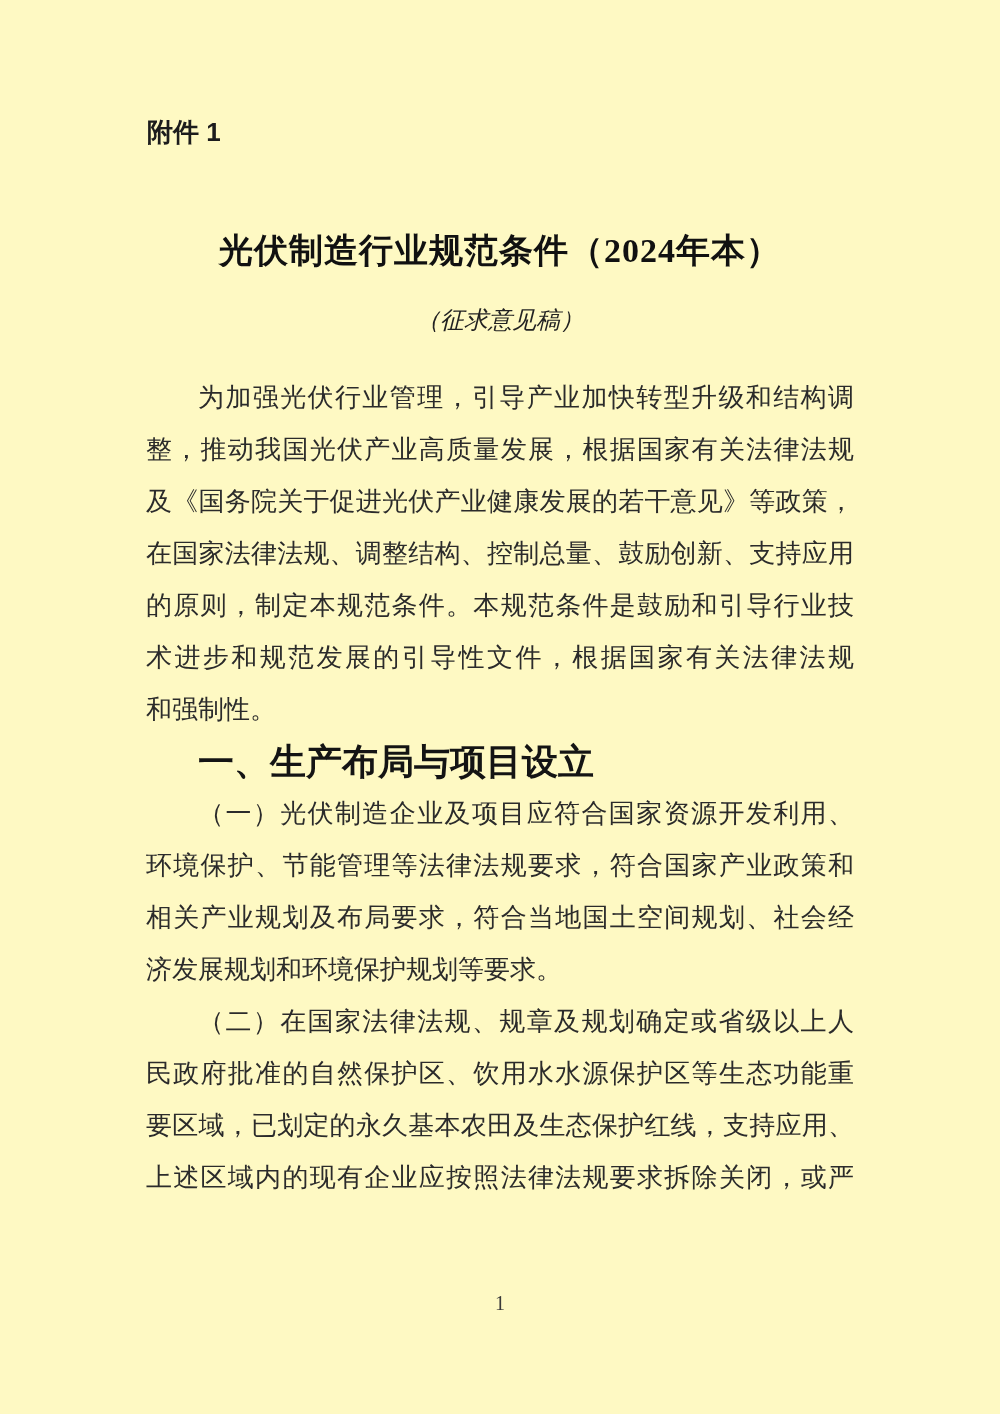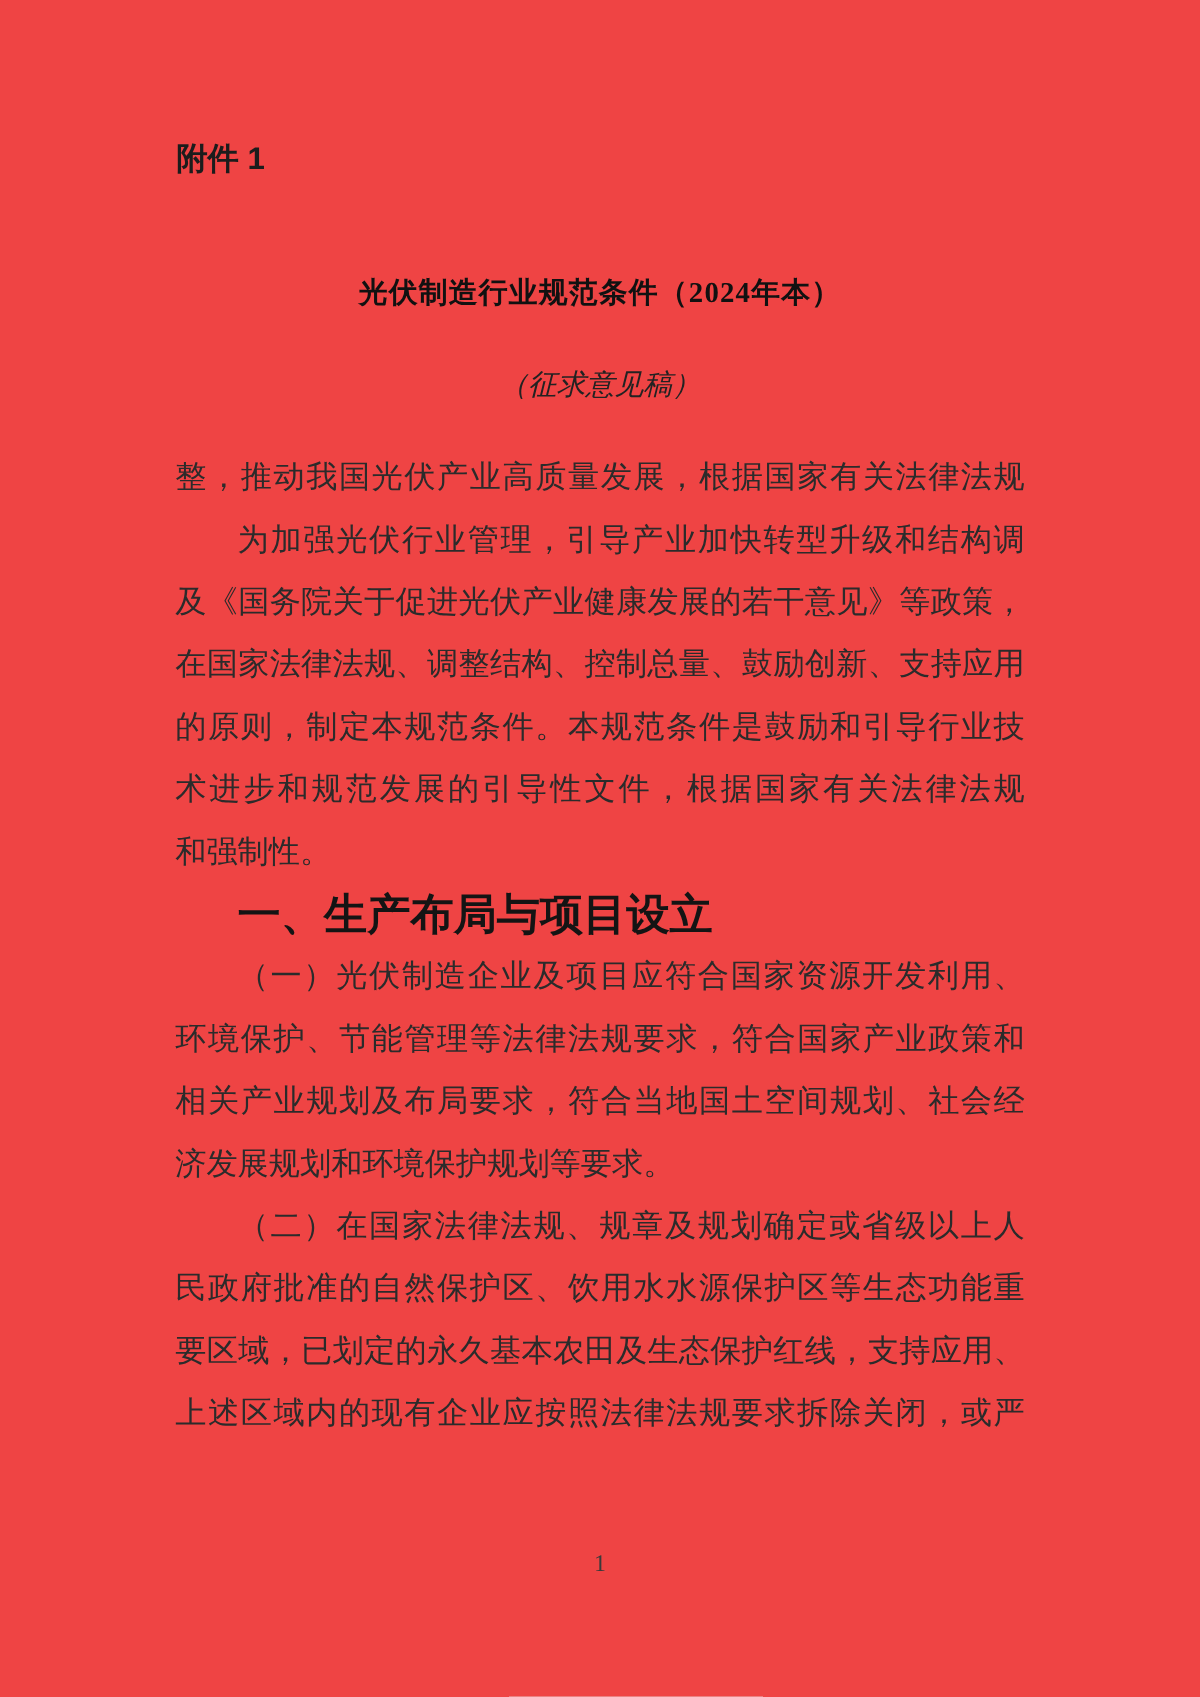--- a/index.html
+++ b/index.html
@@ -2,42 +2,42 @@
 <html><head>
 <meta charset="utf-8">
 <style>
   * { margin: 0; padding: 0; box-sizing: border-box; }
   html, body { background: #e8e8e8; }
   .page {
     position: relative;
     width: 1000px;
     height: 1414px;
     margin: 0 auto;
-    background: #ef4444;
+    background: #fef9c3;
     color: #2b2b2b;
     overflow: hidden;
     font-family: "Liberation Serif", "DejaVu Serif", serif;
     padding-left: 16px;
   }
   .attachment {
     position: absolute;
     left: 147px;
     top: 115px;
     font-size: 26px;
     font-weight: bold;
     color: #1c1c1c;
     font-family: "Liberation Sans", "DejaVu Sans", sans-serif;
   }
   .title {
     position: absolute;
     top: 228px;
     left: 0;
     width: 100%;
     text-align: center;
-    font-size: 24px;
+    font-size: 34px;
     font-weight: bold;
     color: #111111;
     letter-spacing: 1px;
     font-family: "Liberation Serif", "DejaVu Serif", serif;
   }
   .subtitle {
     position: absolute;
     top: 304px;
     left: 0;
     width: 100%;
@@ -89,22 +89,22 @@
 
 <div class="page">
 
   <div class="attachment">附件 1</div>
 
   <div class="title">光伏制造行业规范条件（2024年本）</div>
 
   <div class="subtitle">（征求意见稿）</div>
 
   <div class="body">
+    <div class="line justify indent">为加强光伏行业管理，引导产业加快转型升级和结构调</div>
     <div class="line justify">整，推动我国光伏产业高质量发展，根据国家有关法律法规</div>
-    <div class="line justify indent">为加强光伏行业管理，引导产业加快转型升级和结构调</div>
     <div class="line justify">及《国务院关于促进光伏产业健康发展的若干意见》等政策，</div>
     <div class="line justify">在国家法律法规、调整结构、控制总量、鼓励创新、支持应用</div>
     <div class="line justify">的原则，制定本规范条件。本规范条件是鼓励和引导行业技</div>
     <div class="line justify">术进步和规范发展的引导性文件，根据国家有关法律法规</div>
     <div class="line">和强制性。</div>
 
     <div class="line heading indent">一、生产布局与项目设立</div>
 
     <div class="line justify indent">（一）光伏制造企业及项目应符合国家资源开发利用、</div>
     <div class="line justify">环境保护、节能管理等法律法规要求，符合国家产业政策和</div>

